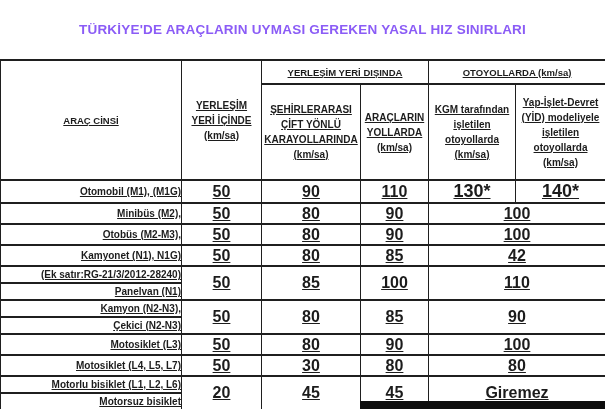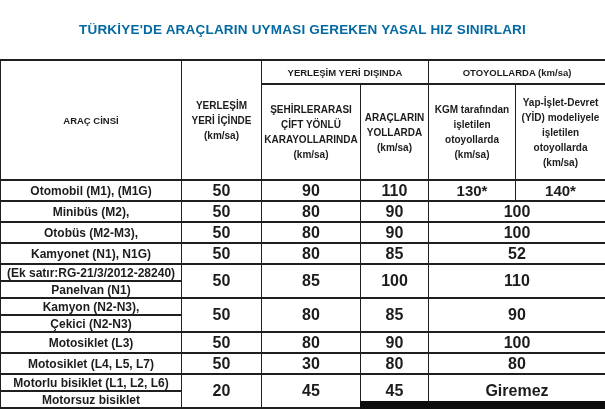--- a/index.html
+++ b/index.html
@@ -8,38 +8,39 @@
     width:605px;height:409px;
     background:#ffffff;
     overflow:hidden;
     font-family:"Liberation Sans", sans-serif;
     color:#1a1a1a;
   }
   #title{
     position:absolute;top:0;left:0;width:605px;height:58px;
     display:flex;align-items:center;justify-content:center;
     font-size:13.5px;font-weight:700;letter-spacing:.2px;
-    color:#0369a1;
+    color:#8b5cf6;
   }
   table#speedtable{
     position:absolute;top:59px;left:0;
     width:605px;
     border-collapse:collapse;
     table-layout:fixed;
   }
   #speedtable td{
     border-left:1px solid #1f1f1f;
     border-right:1px solid #1f1f1f;
     border-top:2px solid #1f1f1f;
     border-bottom:2px solid #1f1f1f;
     padding:0;
     vertical-align:middle;
     font-weight:700;
     color:#1c1c1c;
     overflow:hidden;
+    text-decoration:underline;
   }
   tr.band{height:24px;}
   tr.subhead{height:96px;}
   tr.s{height:21px;}
   tr.d{height:17px;}
   .band-cell{
     text-align:center;
     font-size:9.5px;
   }
   .head-cell{
@@ -47,31 +48,31 @@
     font-size:10px;
     line-height:15px;
     white-space:pre-line;
   }
   .head-left{
     text-align:center;
     font-size:9.5px;
     padding-left:5px;
   }
   .lbl{
-    text-align:center;
-    font-size:12px;
+    text-align:right;
+    font-size:10px;
     padding-left:5px;
     white-space:nowrap;
   }
   .num{
     text-align:center;
     font-size:16px;
   }
   .num.big{
-    font-size:15px;
+    font-size:18px;
   }
   #bottom-bar{
     position:absolute;
     left:360px;top:401px;
     width:245px;height:8px;
     background:#0d0d0d;
   }
 </style>
 </head>
 <body>
@@ -142,21 +143,21 @@
       <td class="num">80</td>
       <td class="num">90</td>
       <td class="num" colspan="2">100</td>
     </tr>
 
     <tr class="s">
       <td class="lbl">Kamyonet (N1), N1G)</td>
       <td class="num">50</td>
       <td class="num">80</td>
       <td class="num">85</td>
-      <td class="num" colspan="2">52</td>
+      <td class="num" colspan="2">42</td>
     </tr>
 
     <tr class="d">
       <td class="lbl">(Ek satır:RG-21/3/2012-28240)</td>
       <td class="num" rowspan="2">50</td>
       <td class="num" rowspan="2">85</td>
       <td class="num" rowspan="2">100</td>
       <td class="num" rowspan="2" colspan="2">110</td>
     </tr>
     <tr class="d">

